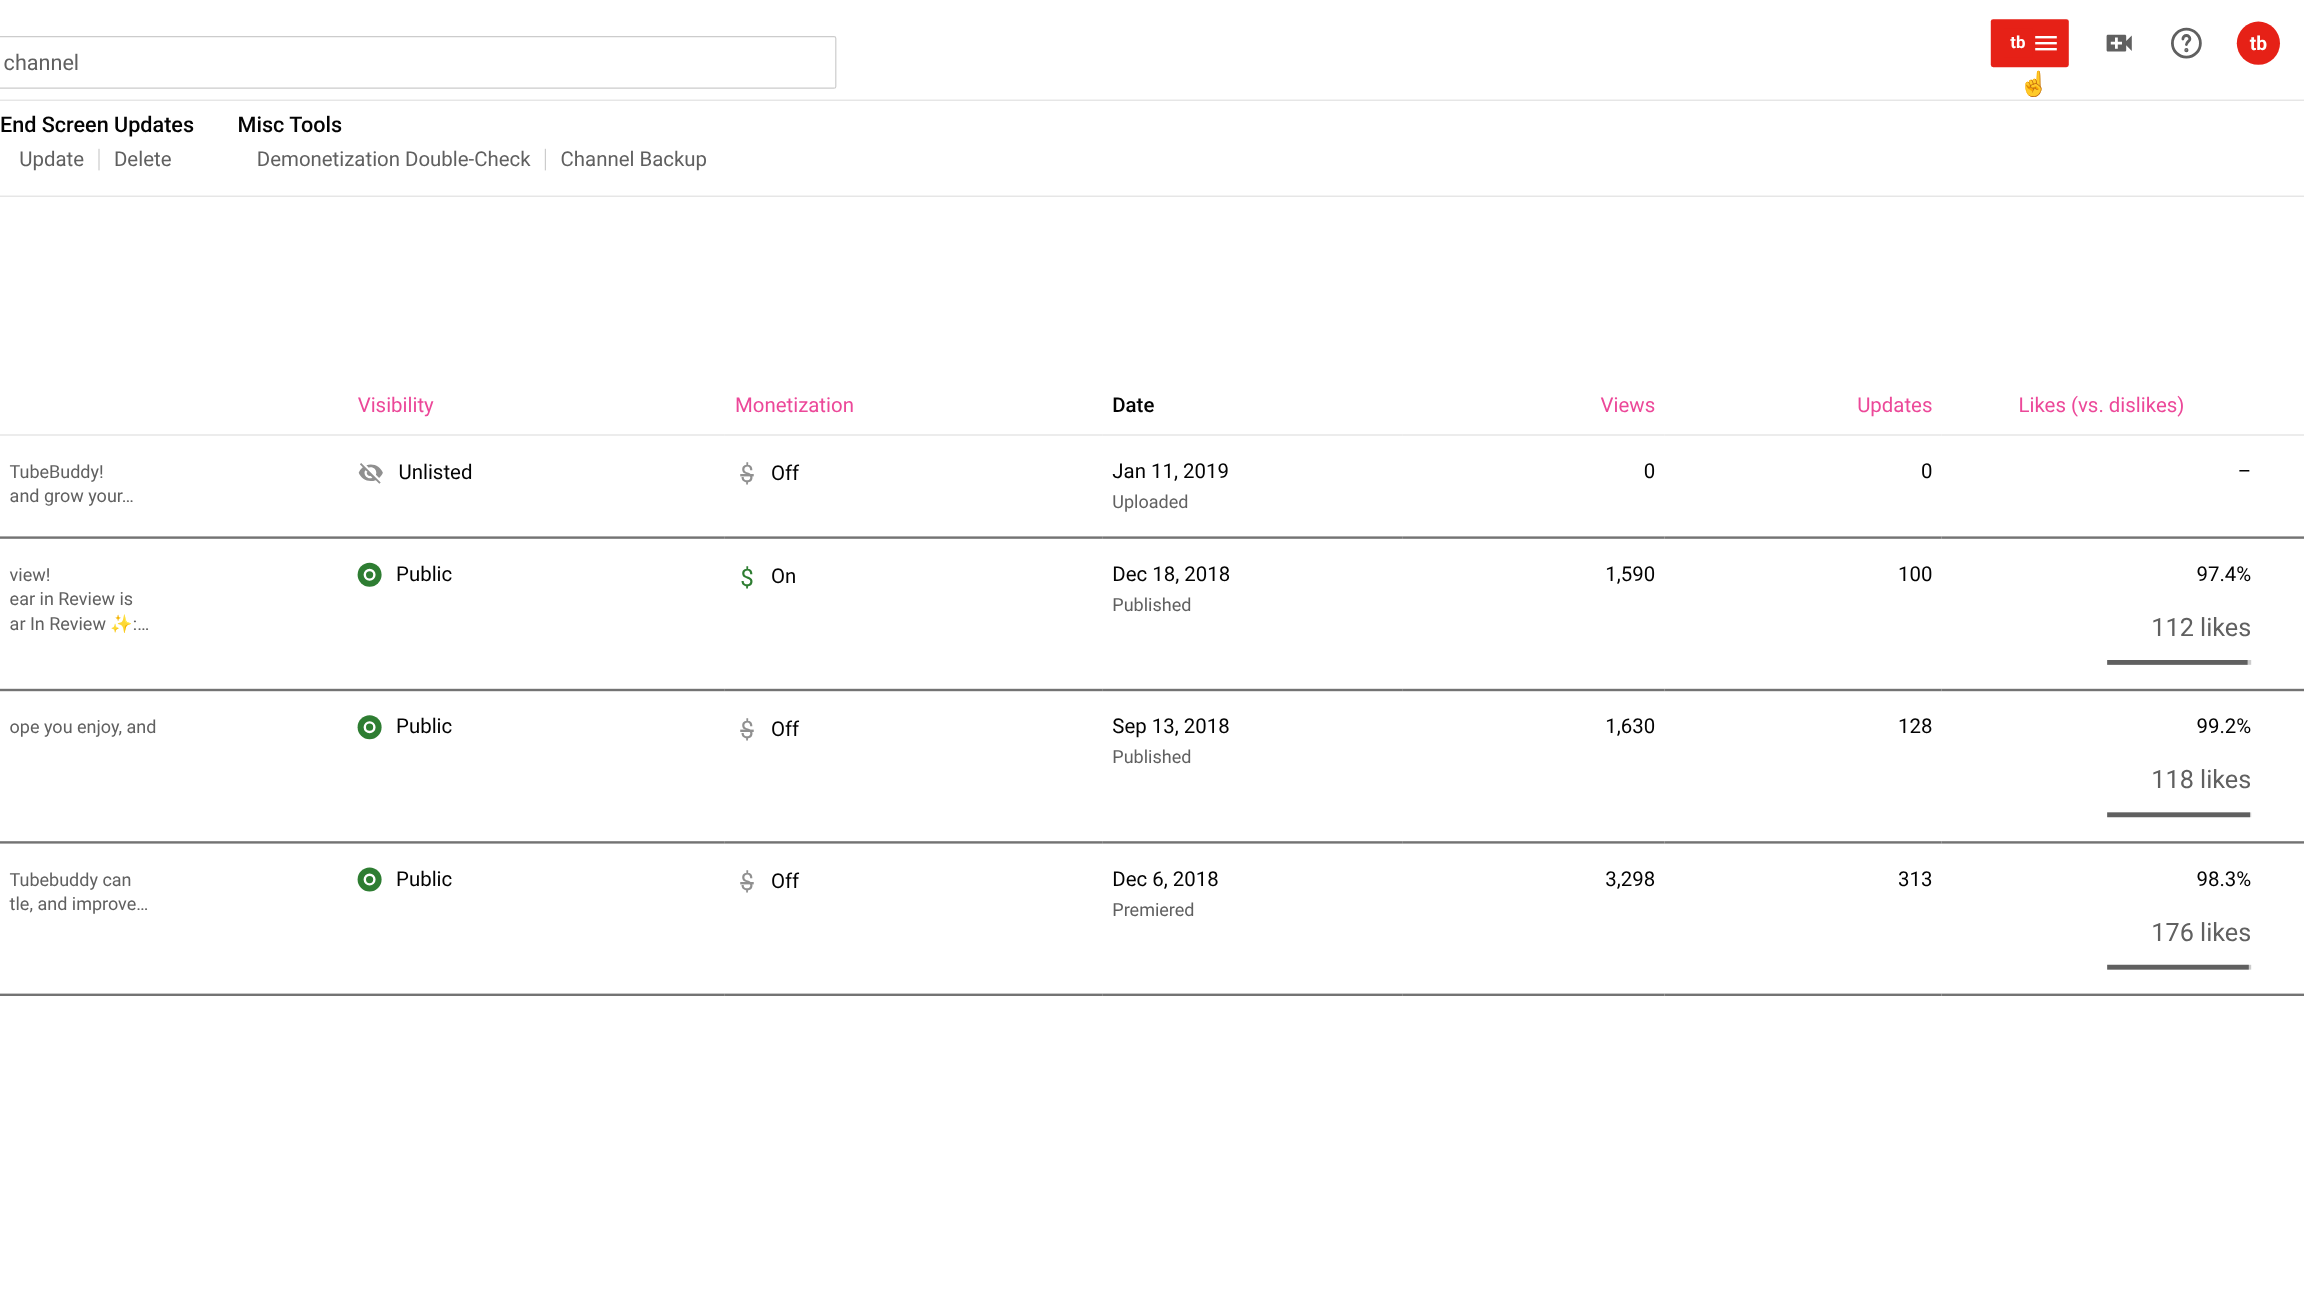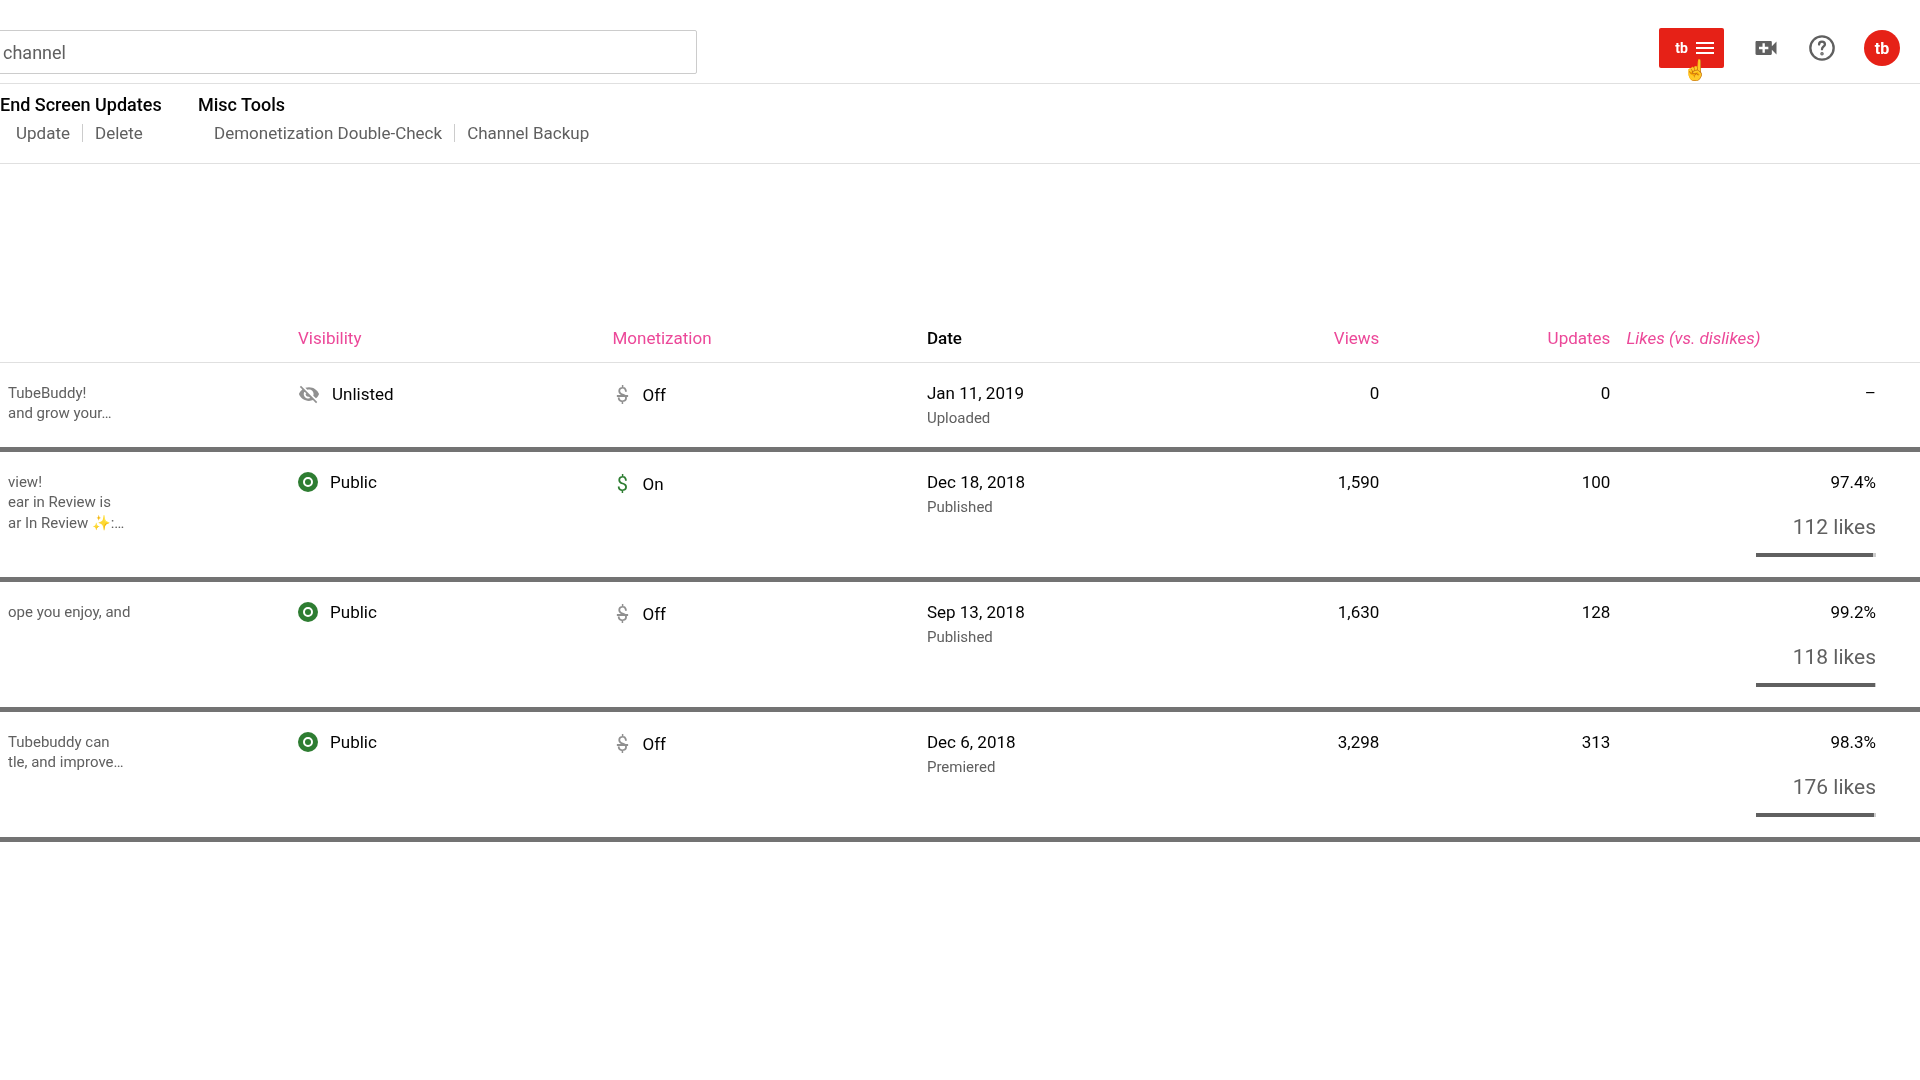--- a/index.html
+++ b/index.html
@@ -1,21 +1,21 @@
 <!DOCTYPE html>
 <html><head>
 <meta charset="utf-8">
 <style>
   * { box-sizing: border-box; margin: 0; padding: 0; }
   body { font-family: Roboto, Arial, sans-serif; font-size: 14px; color: #030303; background: #fff; overflow: hidden; }
 
   
   .topbar { position: relative; height: 84px; border-bottom: 1px solid #e0e0e0; }
   .search-box { position: absolute; left: -10px; top: 30px; width: 707px; height: 44px; border: 1px solid #ccc; border-radius: 2px; padding: 0 12px; font-size: 18px; color: #606060; display: flex; align-items: center; }
-  .topbar-right { position: absolute; right: 20px; top: 28px; display: flex; align-items: center; gap: 28px; }
+  .topbar-right { position: absolute; right: 20px; top: 16px; display: flex; align-items: center; gap: 28px; }
   .tb-btn { width: 65px; height: 40px; background: #e62117; border-radius: 2px; display: flex; align-items: center; justify-content: center; gap: 2px; cursor: pointer; }
   .tb-btn .tb-logo { width: 24px; height: 24px; background: #e62117; color: #fff; font-weight: bold; font-size: 14px; display: flex; align-items: center; justify-content: center; }
   .tb-btn .ham { width: 18px; }
   .tb-btn .ham div { height: 2px; background: #fff; margin: 3px 0; }
   .icon-btn { width: 28px; height: 28px; display: flex; align-items: center; justify-content: center; cursor: pointer; color: #606060; }
   .avatar { width: 36px; height: 36px; border-radius: 50%; background: #e62117; display: flex; align-items: center; justify-content: center; color: #fff; font-weight: bold; font-size: 16px; }
   .cursor-hand { position: absolute; right: 212px; top: 58px; font-size: 20px; color: #000; pointer-events: none; }
 
   
   .toolbar { position: relative; height: 80px; border-bottom: 1px solid #e0e0e0; }
@@ -31,23 +31,23 @@
   
   .table-area { margin-top: 150px; }
   table { width: 100%; border-collapse: collapse; table-layout: fixed; }
   thead th { text-align: left; font-weight: 400; font-size: 17px; color: #ec4899; padding: 14px 8px; border-bottom: 1px solid #e0e0e0; }
   th.col-title { width: 226px; }
   th.col-vis { width: 245px; }
   th.col-mon { width: 245px; }
   th.col-date { width: 195px; font-weight: 500; color: #030303; }
   th.col-views { width: 170px; text-align: right; }
   th.col-comments { width: 180px; text-align: right; }
-  th.col-likes { width: 235px; text-align: left; padding-right: 44px; font-style: italic; }
-
-  tbody td { padding: 20px 8px; border-bottom: 5px solid #737373; vertical-align: top; font-size: 17px; color: #030303; }
+  th.col-likes { width: 235px; text-align: center; padding-right: 44px; }
+
+  tbody td { padding: 20px 8px; border-bottom: 2px solid #737373; vertical-align: top; font-size: 17px; color: #030303; }
   td.num { text-align: right; }
   td.likes { text-align: right; padding-right: 44px; }
 
   .title-sub { font-size: 15px; color: #606060; line-height: 1.35; }
   .vis-cell { display: flex; align-items: center; gap: 12px; }
   .vis-icon-unlisted { color: #909090; }
   .vis-icon-public { width: 20px; height: 20px; border-radius: 50%; background: #2e7d32; position: relative; }
   .vis-icon-public::after { content: ""; position: absolute; inset: 5px; border-radius: 50%; background: #2e7d32; border: 2px solid #fff; }
   .mon-cell { display: flex; align-items: center; gap: 10px; }
   .mon-icon { font-size: 20px; width: 20px; text-align: center; }

